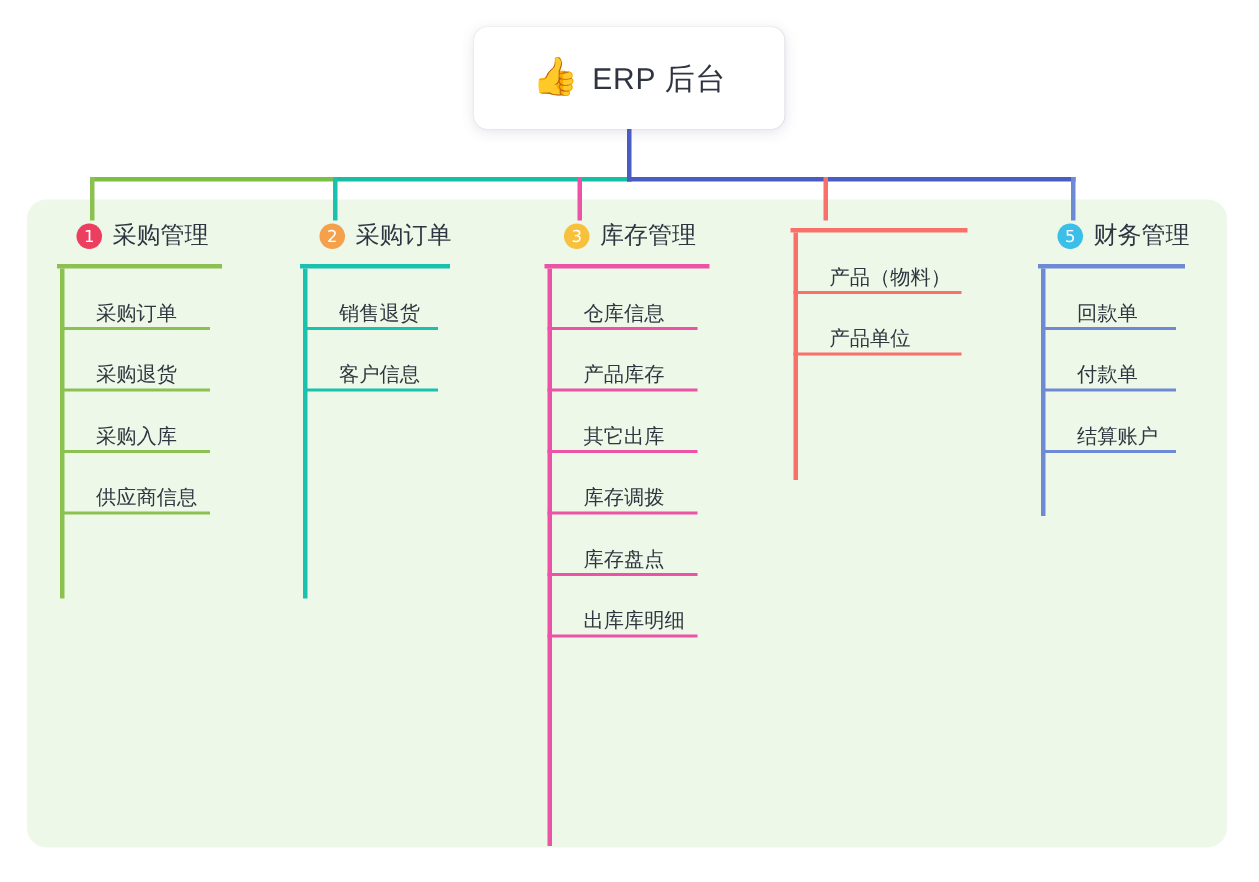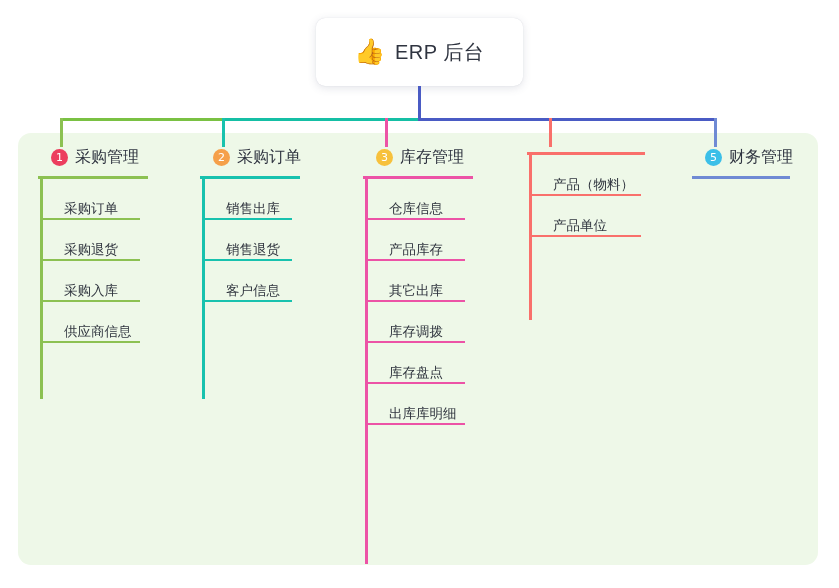--- a/index.html
+++ b/index.html
@@ -182,24 +182,20 @@
       </div>
       <div class="col" style="left: 200px;">
         <div class="col-head">
           <span class="badge" style="background: rgb(245, 160, 74);">2</span>
           <span class="col-title">采购订单</span>
         </div>
         <div class="col-rule" style="width: 100px; background: rgb(24, 194, 174);"></div>
         <div class="leaf-wrap">
           <div class="leaf-spine" style="height: 220px; background: rgb(24, 194, 174);"></div>
           <div class="leaf">
-            <span class="leaf-label">销售出库</span>
-            <div class="leaf-rule" style="width: 90px; background: rgb(24, 194, 174);"></div>
-          </div>
-          <div class="leaf">
             <span class="leaf-label">销售退货</span>
             <div class="leaf-rule" style="width: 90px; background: rgb(24, 194, 174);"></div>
           </div>
           <div class="leaf">
             <span class="leaf-label">客户信息</span>
             <div class="leaf-rule" style="width: 90px; background: rgb(24, 194, 174);"></div>
           </div>
         </div>
       </div>
       <div class="col" style="left: 363px;">
@@ -249,16 +245,31 @@
             <div class="leaf-rule" style="width: 112px; background: rgb(249, 112, 107);"></div>
           </div>
         </div>
       </div>
       <div class="col" style="left: 692px;">
         <div class="col-head">
           <span class="badge" style="background: rgb(59, 191, 232);">5</span>
           <span class="col-title">财务管理</span>
         </div>
         <div class="col-rule" style="width: 98px; background: rgb(111, 138, 212);"></div>
+        <div class="leaf-wrap">
+          <div class="leaf-spine" style="height: 165px; background: rgb(111, 138, 212);"></div>
+          <div class="leaf">
+            <span class="leaf-label">回款单</span>
+            <div class="leaf-rule" style="width: 90px; background: rgb(111, 138, 212);"></div>
+          </div>
+          <div class="leaf">
+            <span class="leaf-label">付款单</span>
+            <div class="leaf-rule" style="width: 90px; background: rgb(111, 138, 212);"></div>
+          </div>
+          <div class="leaf">
+            <span class="leaf-label">结算账户</span>
+            <div class="leaf-rule" style="width: 90px; background: rgb(111, 138, 212);"></div>
+          </div>
+        </div>
       </div>
     </div>
 
 </div>
 
 </body></html>

